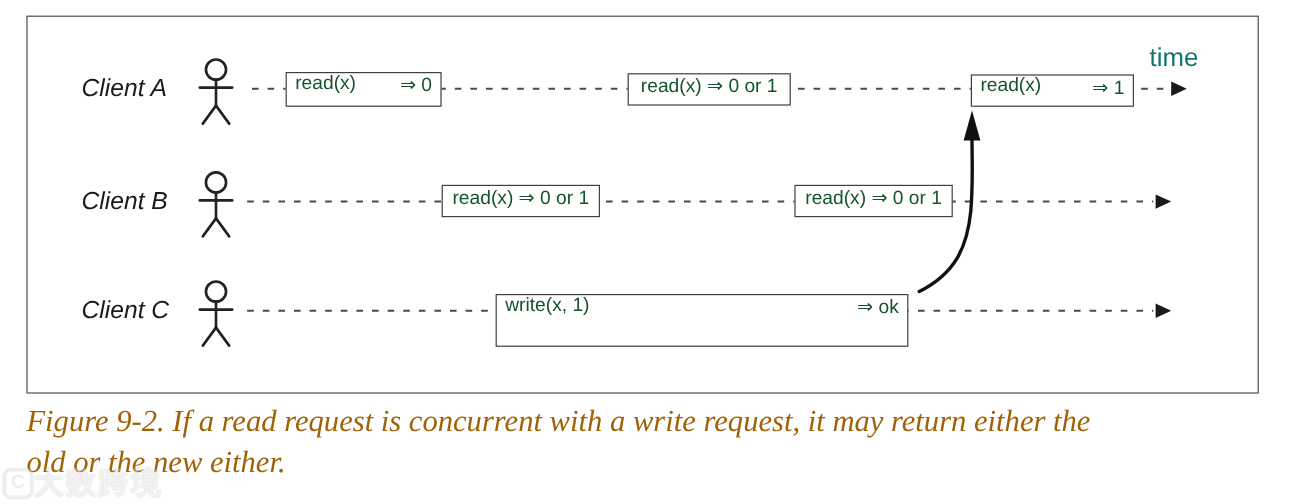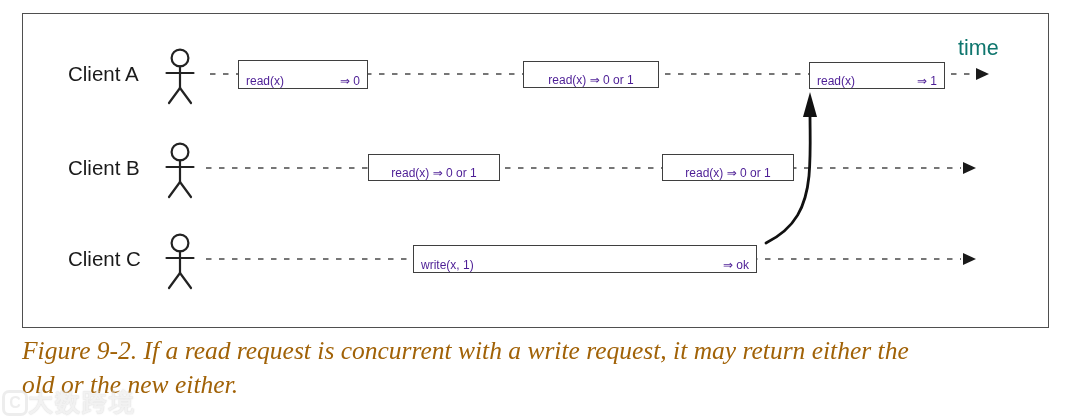--- a/index.html
+++ b/index.html
@@ -7,26 +7,26 @@
     position:relative;width:1080px;height:420px;background:#ffffff;overflow:hidden;
     font-family:"Liberation Sans",sans-serif;color:#1a1a1a;
   }
   .panel{
     position:absolute;left:22px;top:13px;width:1027px;height:315px;
     border:1.6px solid #4f4f4f;background:#ffffff;box-sizing:border-box;
   }
   .overlay{position:absolute;left:0;top:0;width:1080px;height:420px;pointer-events:none;}
   .client-label{
     position:absolute;left:68px;width:90px;height:28px;line-height:28px;
-    font-size:20.5px;color:#1a1a1a;white-space:nowrap;
+    font-size:20.5px;color:#1a1a1a;white-space:nowrap;font-style:italic;
   }
   .opbox{
     position:absolute;box-sizing:border-box;border:1.6px solid #3f3f3f;background:#ffffff;
-    display:flex;align-items:flex-end;justify-content:space-between;
-    padding:0 7px;font-size:12px;color:#4c1d95;white-space:nowrap;
+    display:flex;align-items:flex-start;justify-content:space-between;
+    padding:0 7px;font-size:16px;color:#14532d;white-space:nowrap;
   }
   .opbox.center{justify-content:center;}
   .time-label{
     position:absolute;left:958px;top:36px;width:60px;
     font-size:21.5px;color:#0f766e;white-space:nowrap;
   }
   .caption{
     position:absolute;left:22px;top:334px;width:1045px;
     font-family:"Liberation Serif",serif;font-style:italic;
     font-size:25.5px;line-height:34px;color:#a16207;
@@ -112,21 +112,21 @@
     <span>⇒ 1</span>
   </div>
 
   <div class="opbox center" style="left:368px;top:154px;width:132px;height:27px;">
     <span>read(x) ⇒ 0 or 1</span>
   </div>
   <div class="opbox center" style="left:662px;top:154px;width:132px;height:27px;">
     <span>read(x) ⇒ 0 or 1</span>
   </div>
 
-  <div class="opbox" style="left:413px;top:245px;width:344px;height:28px;">
+  <div class="opbox" style="left:413px;top:245px;width:344px;height:44px;">
     <span>write(x, 1)</span>
     <span>⇒ ok</span>
   </div>
 
   <div class="time-label">time</div>
 
   <div class="caption">
     <span>Figure 9-2. If a read request is concurrent with a write request, it may return either the</span><br>
     <span>old or the new either.</span>
   </div>

